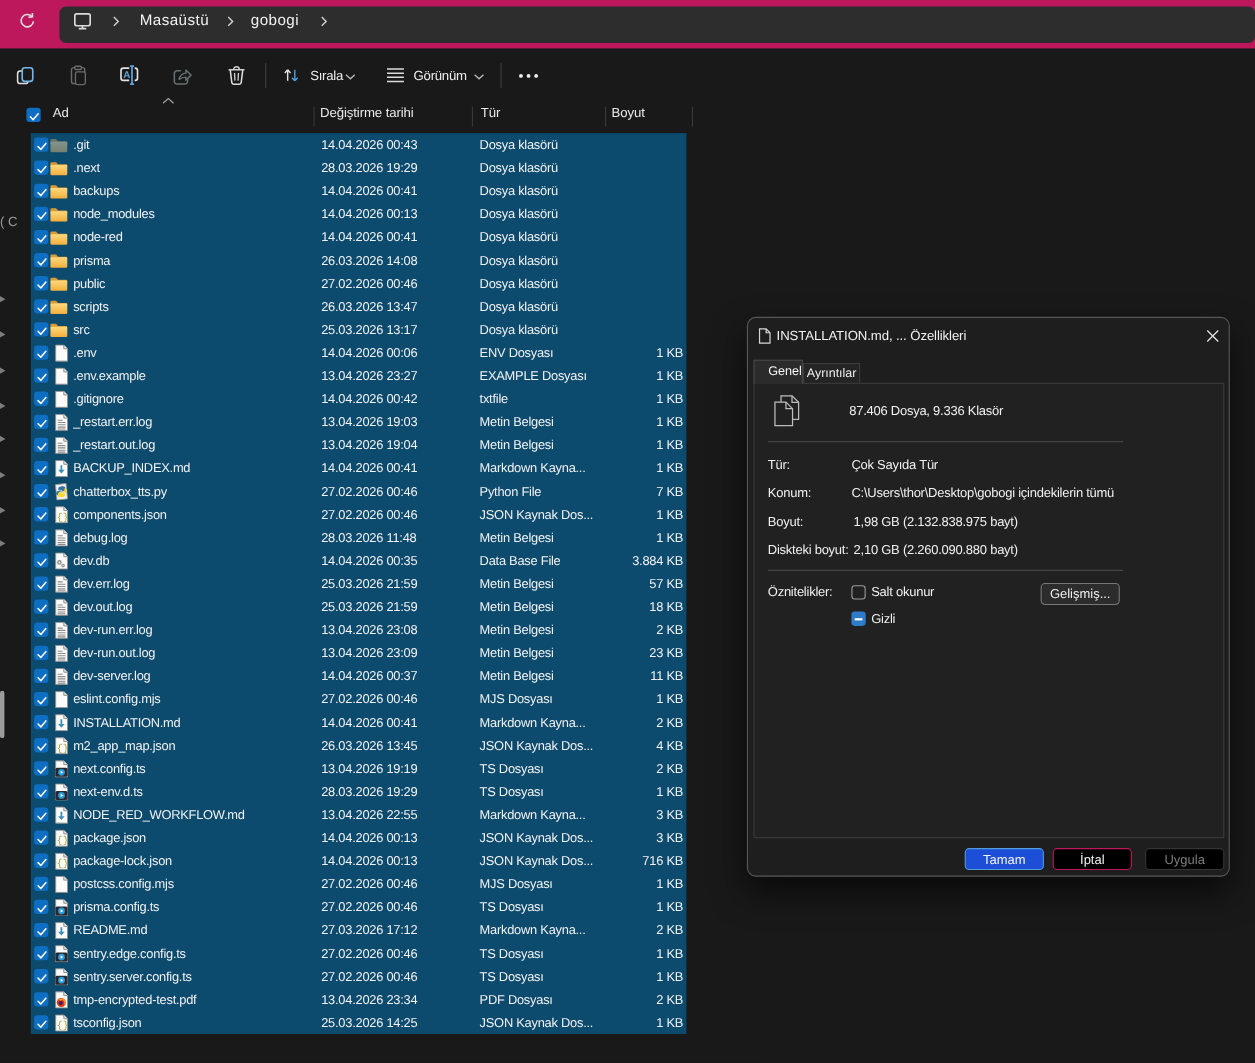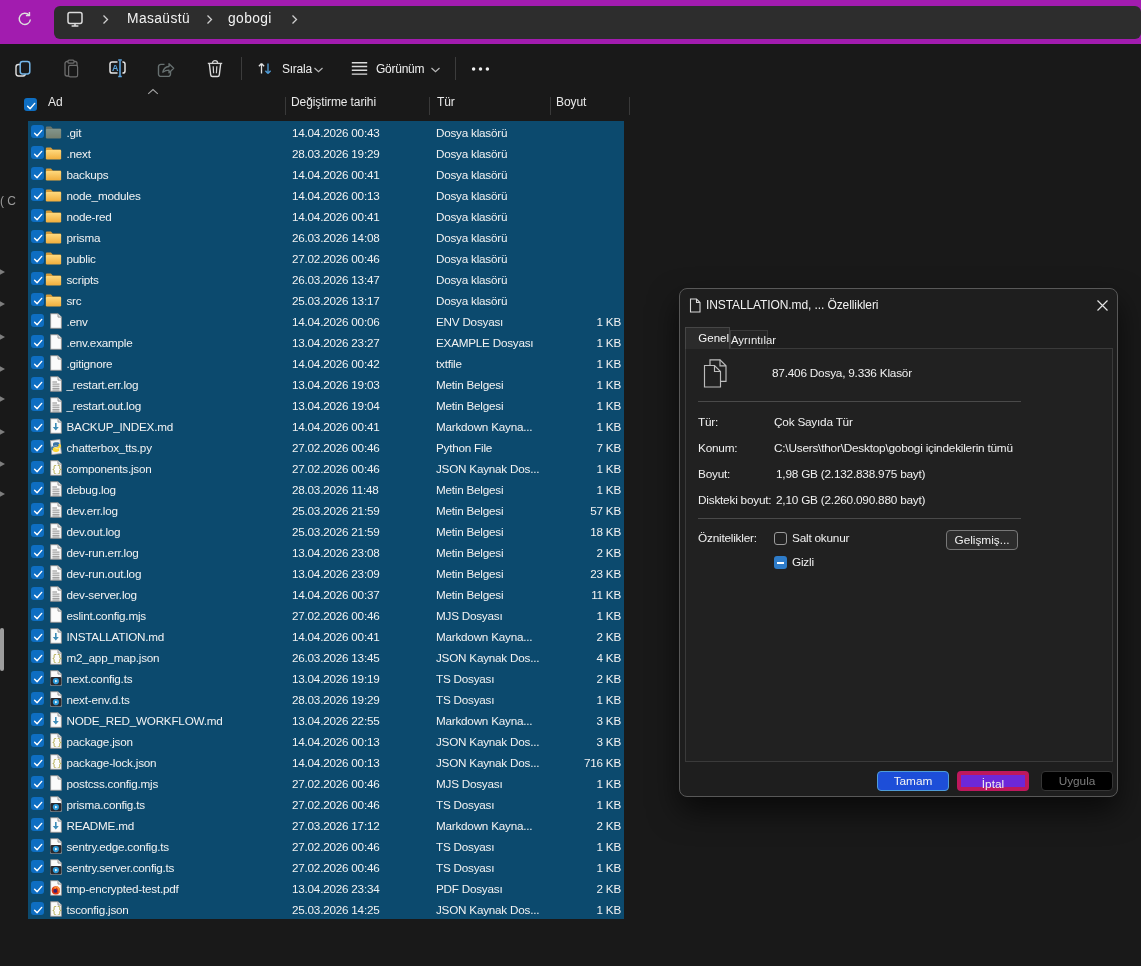--- a/index.html
+++ b/index.html
@@ -1,19 +1,19 @@
 <!DOCTYPE html>
 <html><head><meta charset="utf-8"><style>
 *{margin:0;padding:0;box-sizing:border-box}
 html,body{width:1141px;height:966px;background:#191919;overflow:hidden;
  font-family:"Liberation Sans",sans-serif;-webkit-font-smoothing:antialiased}
 .abs{position:absolute}
 #win{position:relative;width:1141px;height:966px}
 
-#topbar{position:absolute;left:0;top:0;width:1141px;height:44px;background:#a21caf}
+#topbar{position:absolute;left:0;top:0;width:1141px;height:44px;background:#be185d}
 #addr{position:absolute;left:54px;top:6px;width:1087px;height:33px;background:#2d2d2d;border-radius:6px}
 .crumb{position:absolute;top:10.5px;color:#f1f1f1;font-size:13.8px;letter-spacing:.4px}
 .tbtxt{position:absolute;top:62px;color:#eeeeee;font-size:12px;letter-spacing:-.25px}
 .vdiv{position:absolute;width:1px;background:#3c3c3c}
 
 .hdr{position:absolute;top:95px;color:#e9e9e9;font-size:12px;letter-spacing:-.1px}
 .hsep{position:absolute;top:97px;height:18px;width:1px;background:#393939}
 
 #band{position:absolute;left:28px;top:121px;width:596px;background:#0c4a6e}
 .row{position:relative;height:21px}
@@ -452,20 +452,34 @@
         <span class="tp">Metin Belgesi</span>
         <span class="sz">1 KB</span>
       </div>
 <div class="row">
         <div class="cb">
           <svg width="10" height="9" viewBox="0 0 10 9">
             <use href="#chk"></use>
           </svg>
         </div>
         <svg class="icf" viewBox="0 0 16 16">
+          <use href="#db"></use>
+        </svg>
+        <span class="nm">dev.db</span>
+        <span class="dt">14.04.2026 00:35</span>
+        <span class="tp">Data Base File</span>
+        <span class="sz">3.884 KB</span>
+      </div>
+<div class="row">
+        <div class="cb">
+          <svg width="10" height="9" viewBox="0 0 10 9">
+            <use href="#chk"></use>
+          </svg>
+        </div>
+        <svg class="icf" viewBox="0 0 16 16">
           <use href="#lines"></use>
         </svg>
         <span class="nm">dev.err.log</span>
         <span class="dt">25.03.2026 21:59</span>
         <span class="tp">Metin Belgesi</span>
         <span class="sz">57 KB</span>
       </div>
 <div class="row">
         <div class="cb">
           <svg width="10" height="9" viewBox="0 0 10 9">
@@ -736,21 +750,21 @@
 <div id="dlg">
  <svg class="abs" style="left:8px;top:9px" width="14" height="15" viewBox="0 0 14 15">
   <path d="M2.5 1 h6 l3.5 3.5 v9.5 h-9.5 z" fill="none" stroke="#d8d8d8" stroke-width="1.1"></path>
   <path d="M8.5 1 v3.5 h3.5" fill="none" stroke="#d8d8d8" stroke-width="1.1"></path>
       </svg>
  <div class="abs" style="left:26px;top:9px;font-size:12px;color:#f1f1f1;letter-spacing:-.1px">INSTALLATION.md, ... Özellikleri</div>
  <svg class="abs" style="left:416px;top:10px" width="13" height="13" viewBox="0 0 13 13">
   <path d="M1.5 1.5 l10 10 M11.5 1.5 l-10 10" stroke="#e3e3e3" stroke-width="1.2"></path>
       </svg>
 
- <div class="abs" style="left:50px;top:41px;width:38px;height:19px;background:#242424;border:1px solid #3a3a3a;border-bottom:0;color:#eeeeee;font-size:11.3px;text-align:center;line-height:18px">Ayrıntılar</div>
+ <div class="abs" style="left:50px;top:41px;width:52px;height:19px;background:#242424;border:1px solid #3a3a3a;border-bottom:0;color:#eeeeee;font-size:11.3px;text-align:center;line-height:18px">Ayrıntılar</div>
  <div class="abs" style="left:5px;top:38px;width:45px;height:22px;background:#2b2b2b;border:1px solid #464646;border-bottom:0;color:#f6f6f6;font-size:11.5px;text-align:right;line-height:21px;z-index:2">Genel</div>
 
  <div class="abs" style="left:5px;top:59px;width:428px;height:414px;background:#212121;border:1px solid #3a3a3a"></div>
  <svg class="abs" style="left:22px;top:70px" width="26" height="30" viewBox="0 0 26 30">
   <path d="M8 .8 h10 l6 6 v15.5 h-16 z" fill="#212121" stroke="#bdbdbd" stroke-width="1.15"></path>
   <path d="M18 .8 v6 h6" fill="none" stroke="#bdbdbd" stroke-width="1.15"></path>
   <path d="M2.5 6.5 h10 l6 6 v15.5 h-16 z" fill="#212121" stroke="#bdbdbd" stroke-width="1.15"></path>
   <path d="M12.5 6.5 v6 h6" fill="none" stroke="#bdbdbd" stroke-width="1.15"></path>
       </svg>
  <div class="dl" style="left:92px;top:77px">87.406 Dosya, 9.336 Klasör</div>
@@ -767,15 +781,15 @@
  <div class="dl" style="left:18px;top:242px">Öznitelikler:</div>
  <div class="abs" style="left:94px;top:243px;width:13px;height:13px;border:1px solid #9b9b9b;border-radius:3px;background:#212121"></div>
  <div class="dl" style="left:112px;top:242px">Salt okunur</div>
  <div class="abs" style="left:266px;top:241px;width:72px;height:20px;background:#2c2c2c;border:1px solid #787878;border-radius:4px;color:#f0f0f0;font-size:11.8px;text-align:center;line-height:19px">Gelişmiş...</div>
  <div class="abs" style="left:94px;top:267px;width:13px;height:13px;border-radius:3px;background:#2e7cc9">
   <div style="position:absolute;left:3px;top:6px;width:7px;height:1.6px;background:#fff"></div>
       </div>
  <div class="dl" style="left:112px;top:266px">Gizli</div>
 
  <div class="abs" style="left:197px;top:482px;width:72px;height:20px;background:#1d4ed8;border:1.5px solid #4f9cd8;border-radius:4px;color:#f4f4f4;font-size:11.8px;text-align:center;line-height:18px">Tamam</div>
- <div class="abs" style="left:277px;top:482px;width:72px;height:20px;background:#6d28d9;border:4px solid #be185d;border-radius:4px;color:#f0f0f0;font-size:11.8px;text-align:center;line-height:19px">İptal</div>
+ <div class="abs" style="left:277px;top:482px;width:72px;height:20px;background:#000000;border:1px solid #be185d;border-radius:4px;color:#f0f0f0;font-size:11.8px;text-align:center;line-height:19px">İptal</div>
  <div class="abs" style="left:361px;top:482px;width:72px;height:20px;background:#000000;border:1px solid #353535;border-radius:4px;color:#7c7c7c;font-size:11.8px;text-align:center;line-height:19px">Uygula</div>
 </div>
 </div>
 </body></html>

